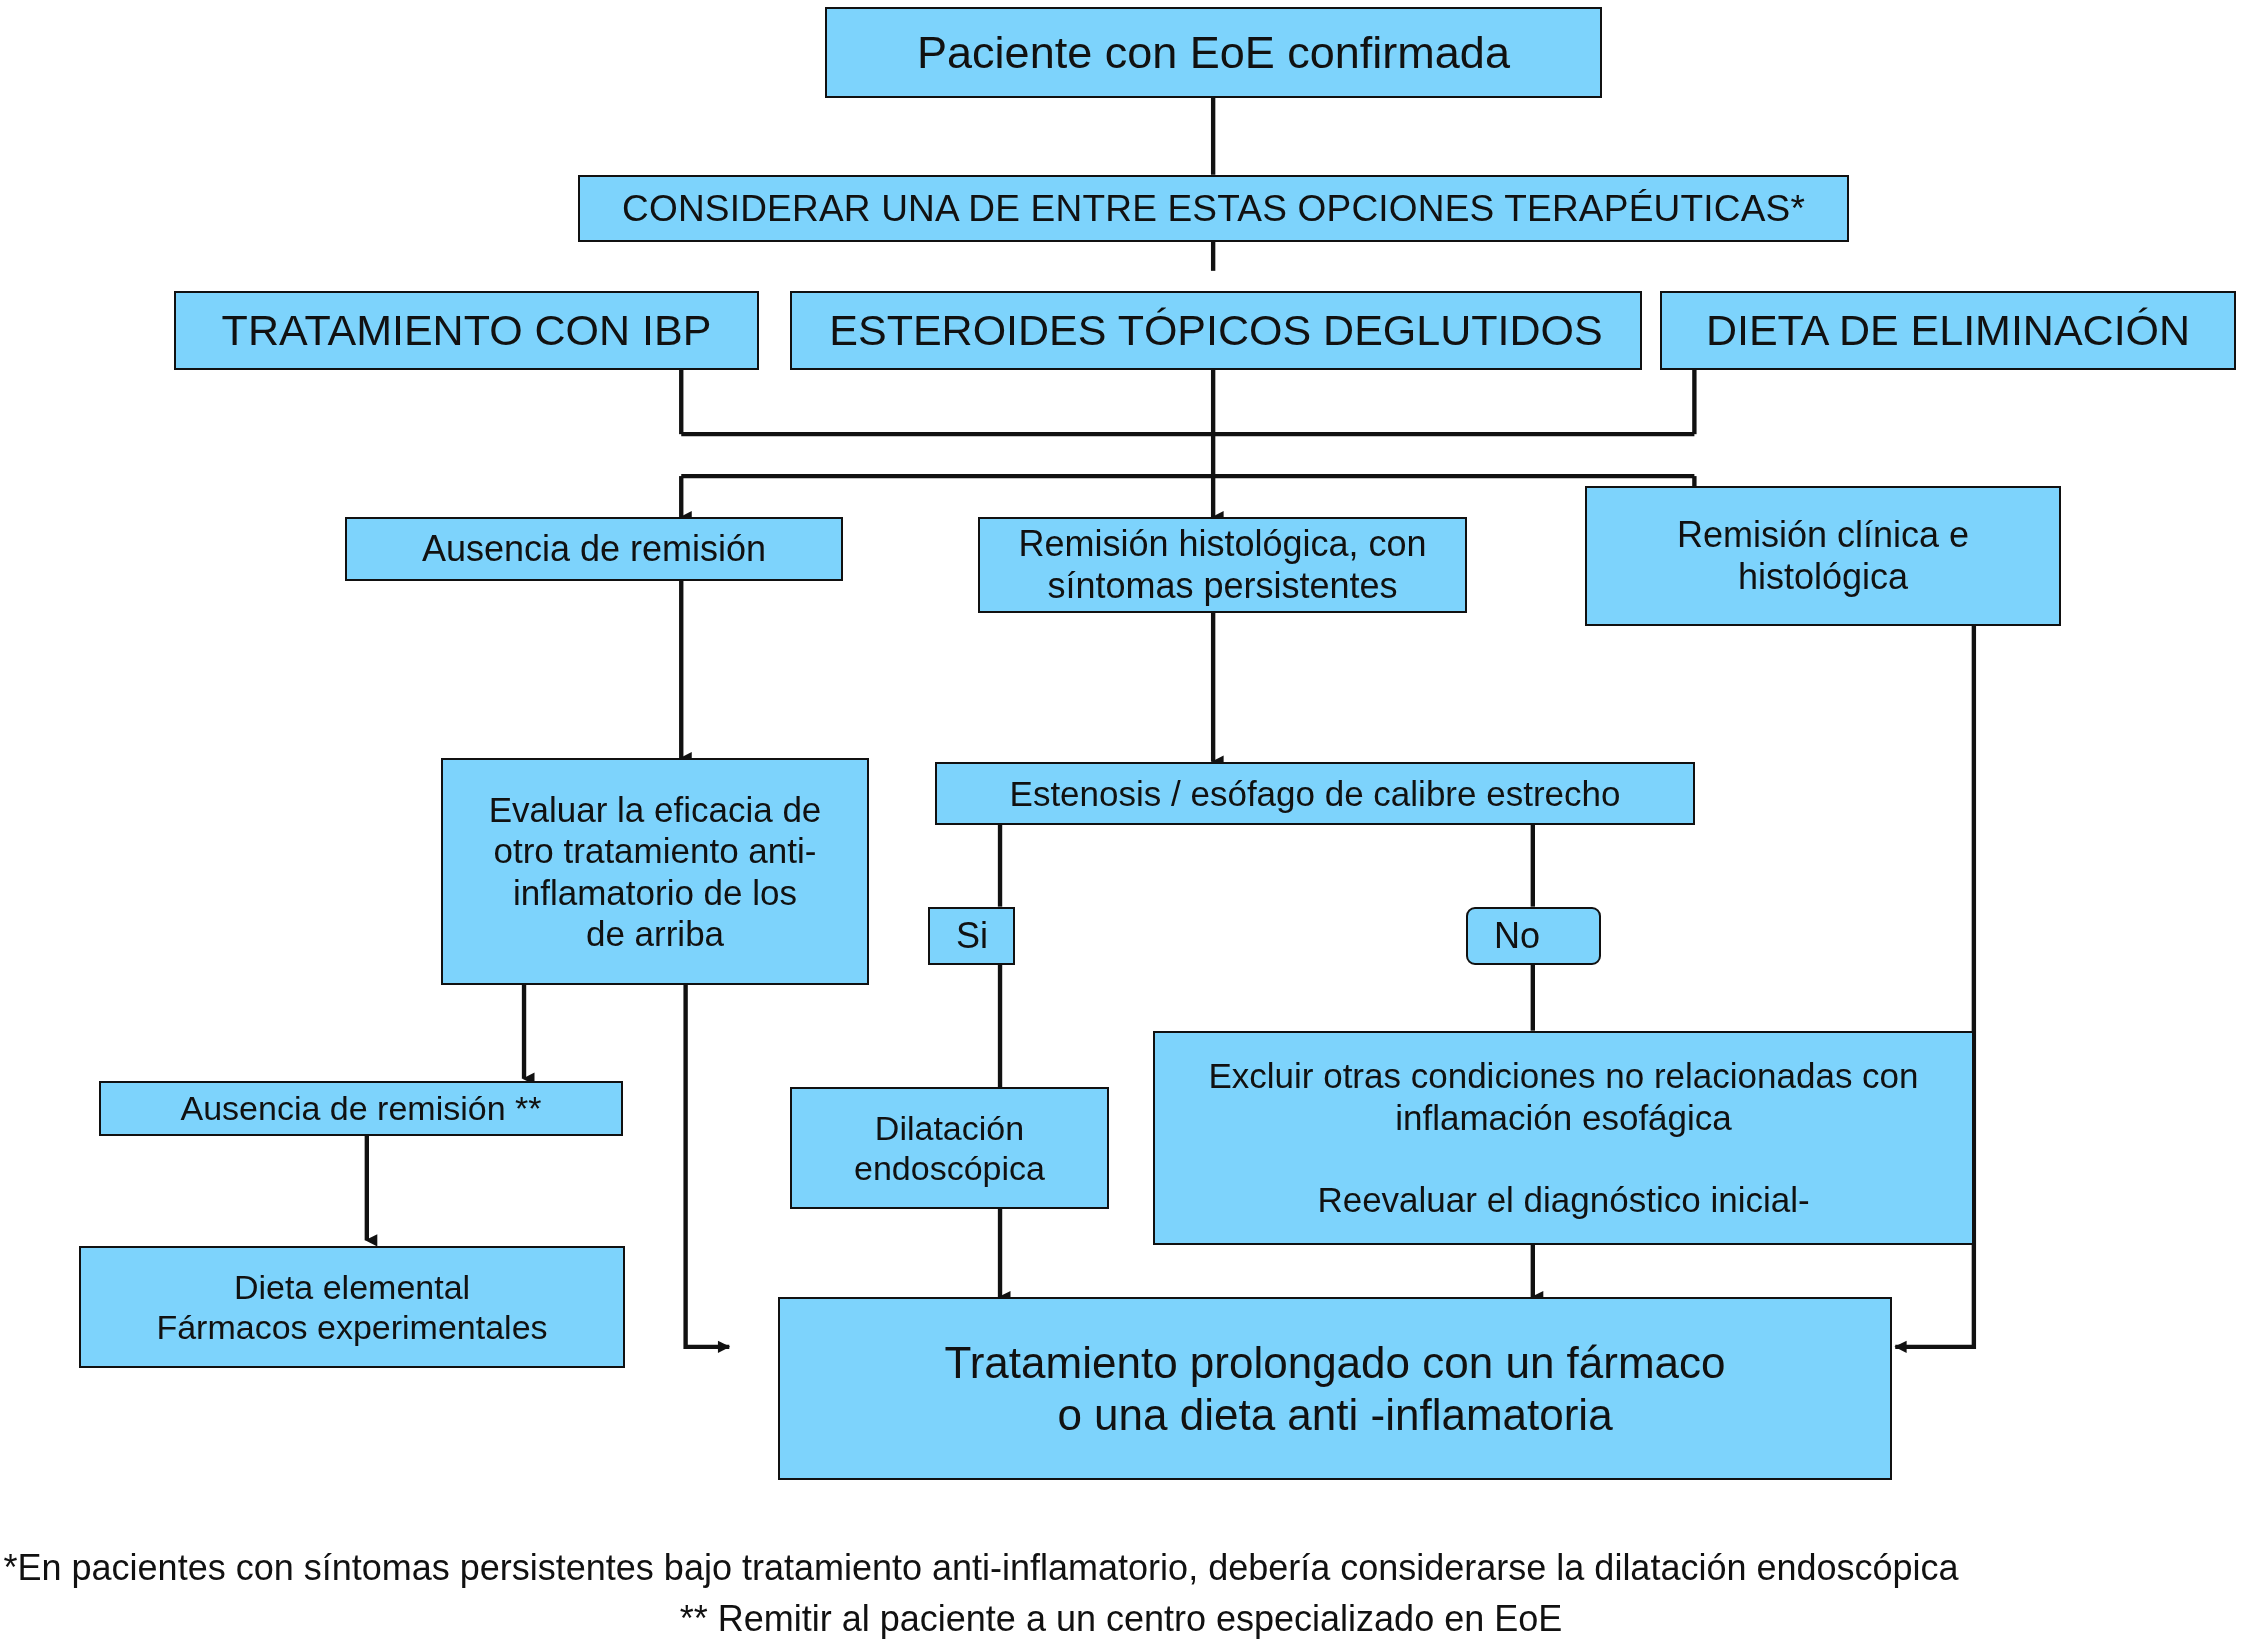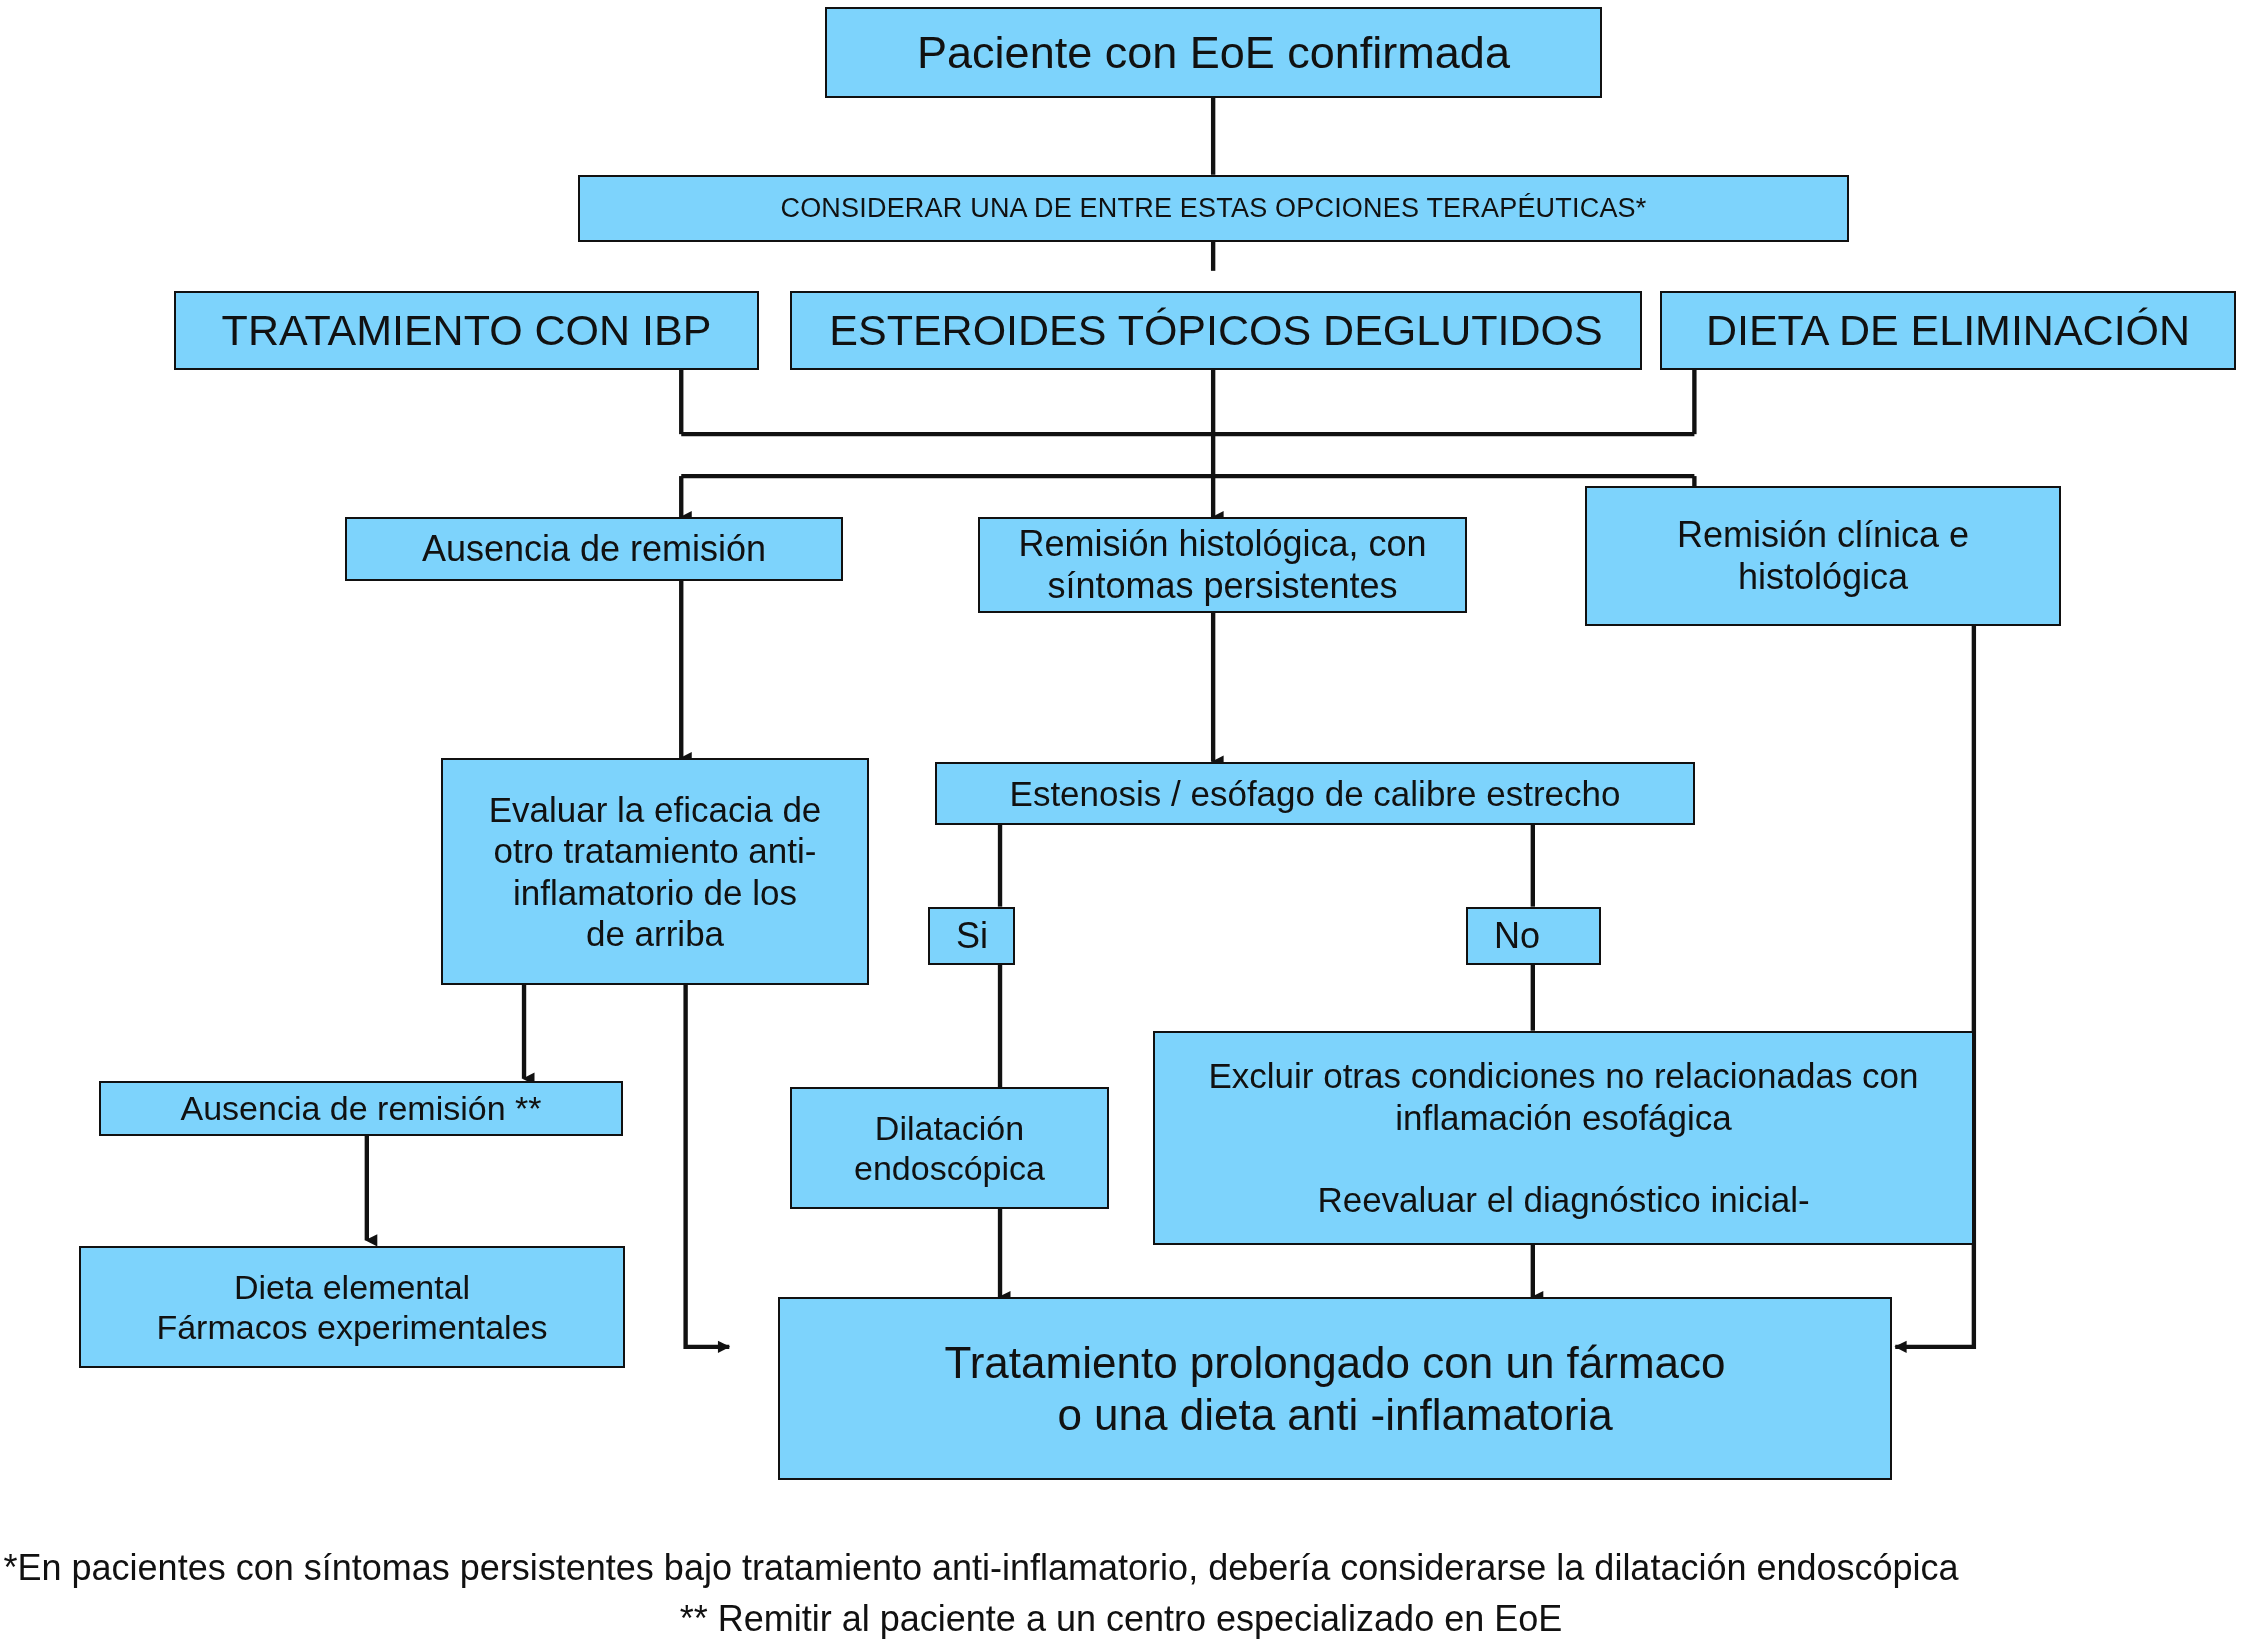--- a/index.html
+++ b/index.html
@@ -34,21 +34,21 @@
     text-align: center;
     color: #111111;
     line-height: 1.18;
     padding: 1.7px 8.7px;
   }
   .node .txt {
     display: block;
     white-space: pre-line;
   }
   .n-title      { font-size: 45px; }
-  .n-banner     { font-size: 27px; letter-spacing: 0.2px; }
+  .n-banner     { font-size: 37px; letter-spacing: 0.2px; }
   .n-option     { font-size: 43px; margin-top: 20px; }
   .n-outcome    { font-size: 36px; }
   .n-body       { font-size: 35px; }
   .n-small      { font-size: 34px; }
   .n-final      { font-size: 44px; }
   .n-yesno      { font-size: 36px; justify-content: flex-start; padding-left: 26px; }
 
   .footnotes {
     position: absolute;
     left: 0;
@@ -168,21 +168,21 @@
   </div>
 
   <div class="node n-body" style="left:935px; top:762px; width:760px; height:63px;">
     <span class="txt">Estenosis / esófago de calibre estrecho</span>
   </div>
 
   <div class="node n-yesno" style="left:928px; top:907px; width:87px; height:58px;">
     <span class="txt">Si</span>
   </div>
 
-  <div class="node n-yesno" style="left:1466px; top:907px; width:135px; height:58px;">
+  <div class="node n-yesno" style="left:1466px; top:907px; width:135px; height:58px;border-radius:9px;">
     <span class="txt">No</span>
   </div>
 
   <div class="node n-small" style="left:79px; top:1246px; width:546px; height:122px;">
     <span class="txt">Dieta elemental
 Fármacos experimentales</span>
   </div>
 
   <div class="node n-small" style="left:99px; top:1081px; width:524px; height:55px;">
     <span class="txt">Ausencia de remisión **</span>

